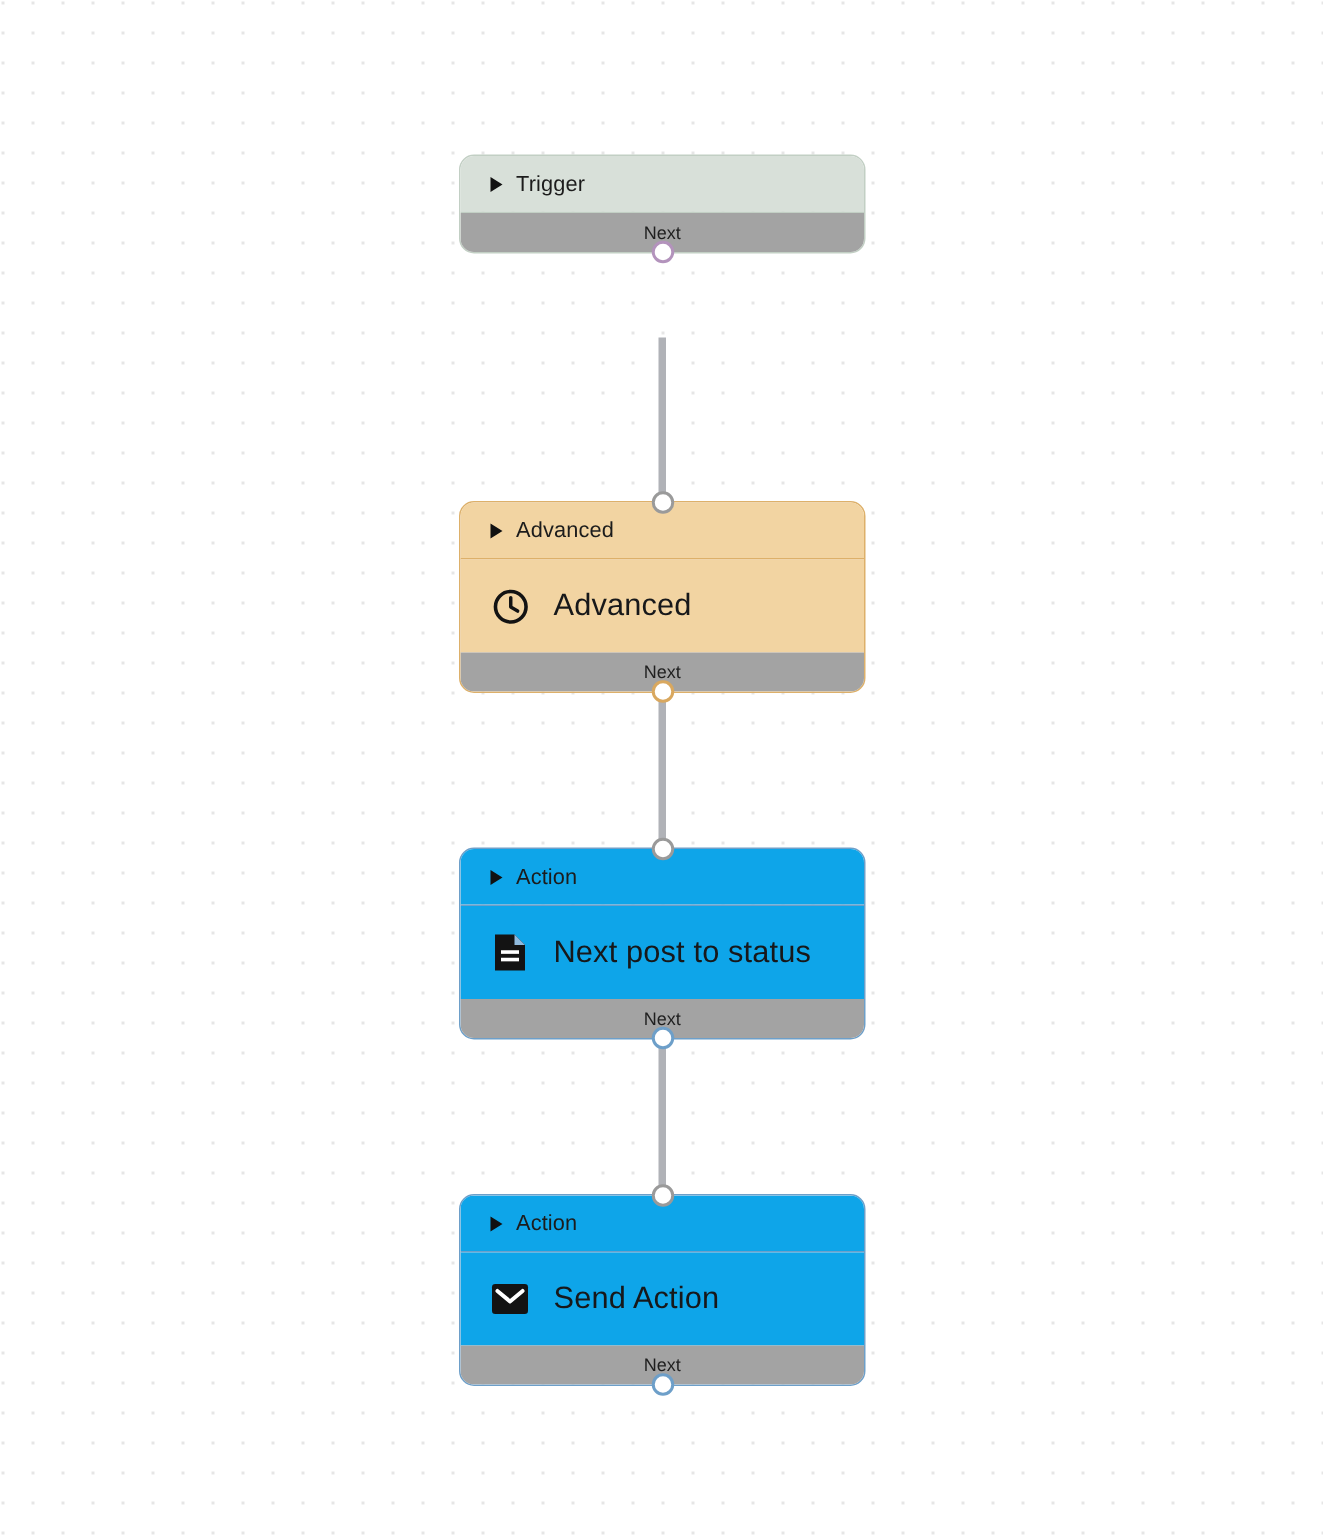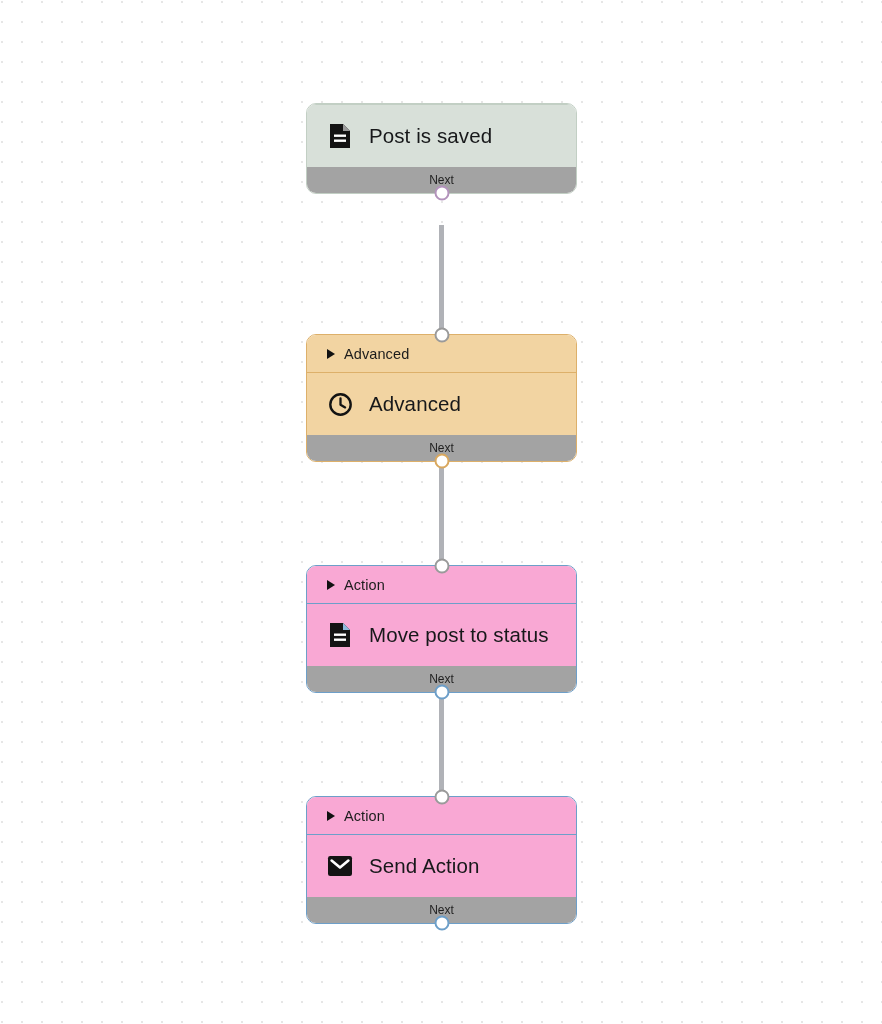--- a/index.html
+++ b/index.html
@@ -139,51 +139,44 @@
   .node.green .node-body { background: #d8e0d9; }
   .node.green .node-divider { background: #c2cfc4; }
 
   .node.orange { border-color: #ddb06a; }
   .node.orange .node-header,
   .node.orange .node-body { background: #f2d4a2; text-align: right; }
   .node.orange .node-divider { background: #ddb06a; }
 
   .node.blue { border-color: #6d9fc9; }
   .node.blue .node-header,
-  .node.blue .node-body { background: #f9a8d4; }
+  .node.blue .node-body { background: #0ea5e9; }
   .node.blue .node-divider { background: #6d9fc9; }
 
   .port.ring-purple { border-color: #b393bc; }
   .port.ring-gray   { border-color: #9a9a9a; }
   .port.ring-orange { border-color: #d9a85f; }
   .port.ring-blue   { border-color: #6d9fc9; }
 </style>
 </head>
 <body>
 
 <div id="canvas">
 
   <div class="connector" style="top:225px;height:110px;"></div>
   <div class="connector" style="top:456px;height:110px;"></div>
   <div class="connector" style="top:687px;height:110px;"></div>
 
   <div class="node green" style="top:103px;">
     <div class="node-inner">
-      <div class="node-divider"></div>
-      <div class="node-body">
-        <span class="node-icon">
-          <svg width="24" height="26" viewBox="0 0 24 26">
-            <path d="M2 1 h13 l7 7 v17 H2 Z" fill="#131313"></path>
-            <path d="M15 1 l7 7 h-7 Z" fill="#9a9a9a"></path>
-            <rect x="6" y="11.5" width="12" height="2.4" fill="#ffffff"></rect>
-            <rect x="6" y="16.5" width="12" height="2.4" fill="#ffffff"></rect>
-          </svg>
-        </span>
-        <span class="node-title">Post is saved</span>
-      </div>
+      <div class="node-header">
+        <span class="disclosure-tri"></span>
+        <span>Trigger</span>
+      </div>
+      <div class="node-divider"></div>
       <div class="node-footer">
         <span>Next</span>
       </div>
     </div>
     <div class="port out ring-purple"></div>
   </div>
 
   <div class="node orange" style="top:334px;">
     <div class="node-inner">
       <div class="node-header">
@@ -217,21 +210,21 @@
       <div class="node-divider"></div>
       <div class="node-body">
         <span class="node-icon">
           <svg width="24" height="26" viewBox="0 0 24 26">
             <path d="M2 1 h13 l7 7 v17 H2 Z" fill="#131313"></path>
             <path d="M15 1 l7 7 h-7 Z" fill="#8fbadd"></path>
             <rect x="6" y="11.5" width="12" height="2.4" fill="#ffffff"></rect>
             <rect x="6" y="16.5" width="12" height="2.4" fill="#ffffff"></rect>
           </svg>
         </span>
-        <span class="node-title">Move post to status</span>
+        <span class="node-title">Next post to status</span>
       </div>
       <div class="node-footer">
         <span>Next</span>
       </div>
     </div>
     <div class="port in ring-gray"></div>
     <div class="port out ring-blue"></div>
   </div>
 
   <div class="node blue" style="top:796px;">

